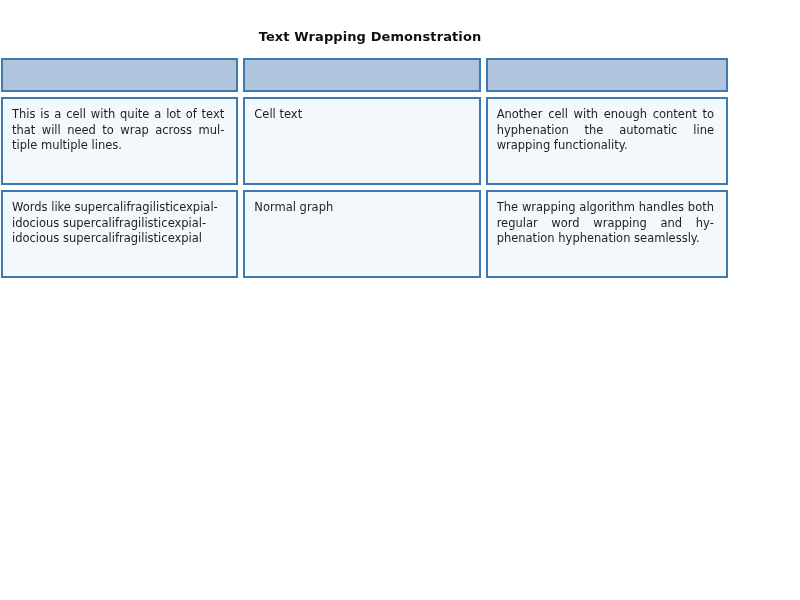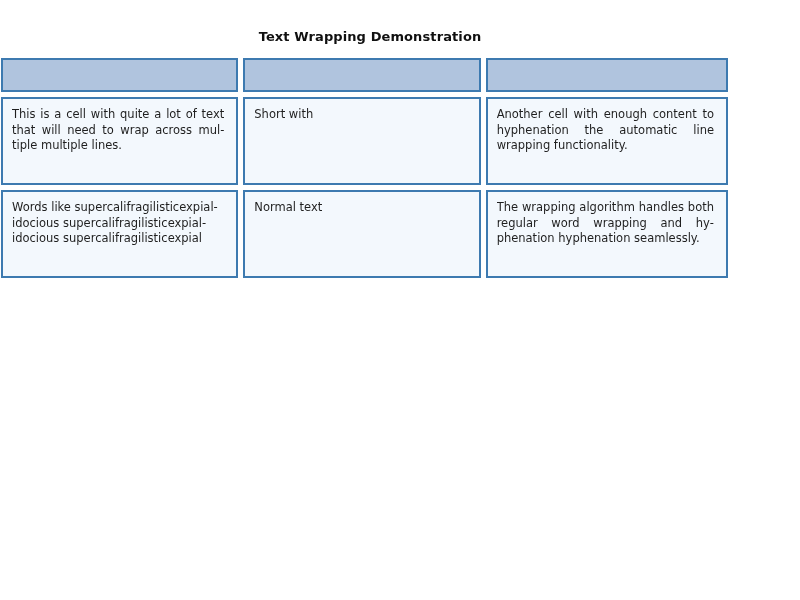--- a/index.html
+++ b/index.html
@@ -110,32 +110,32 @@
         <th></th>
         <th></th>
       </tr>
     </thead>
     <tbody>
       <tr>
         <td>
           <span class="cell-text">This is a cell with quite a lot of text that will need to wrap across mul­tiple multiple lines.</span>
         </td>
         <td>
-          <span class="cell-text short">Short with</span>
+          <span class="cell-text short">Cell text</span>
         </td>
         <td>
           <span class="cell-text">Another cell with enough content to hyphenation the automatic line wrapping functionality.</span>
         </td>
       </tr>
       <tr>
         <td>
           <span class="cell-text short">Words like supercalifragilisticexpial­idocious supercalifragilisticexpial­idocious supercalifragilisticexpial­</span>
         </td>
         <td>
-          <span class="cell-text short">Normal text</span>
+          <span class="cell-text short">Normal graph</span>
         </td>
         <td>
           <span class="cell-text">The wrapping algorithm handles both regular word wrapping and hy­phenation hyphenation seamlessly.</span>
         </td>
       </tr>
     </tbody>
   </table>
 
 </div>
 

